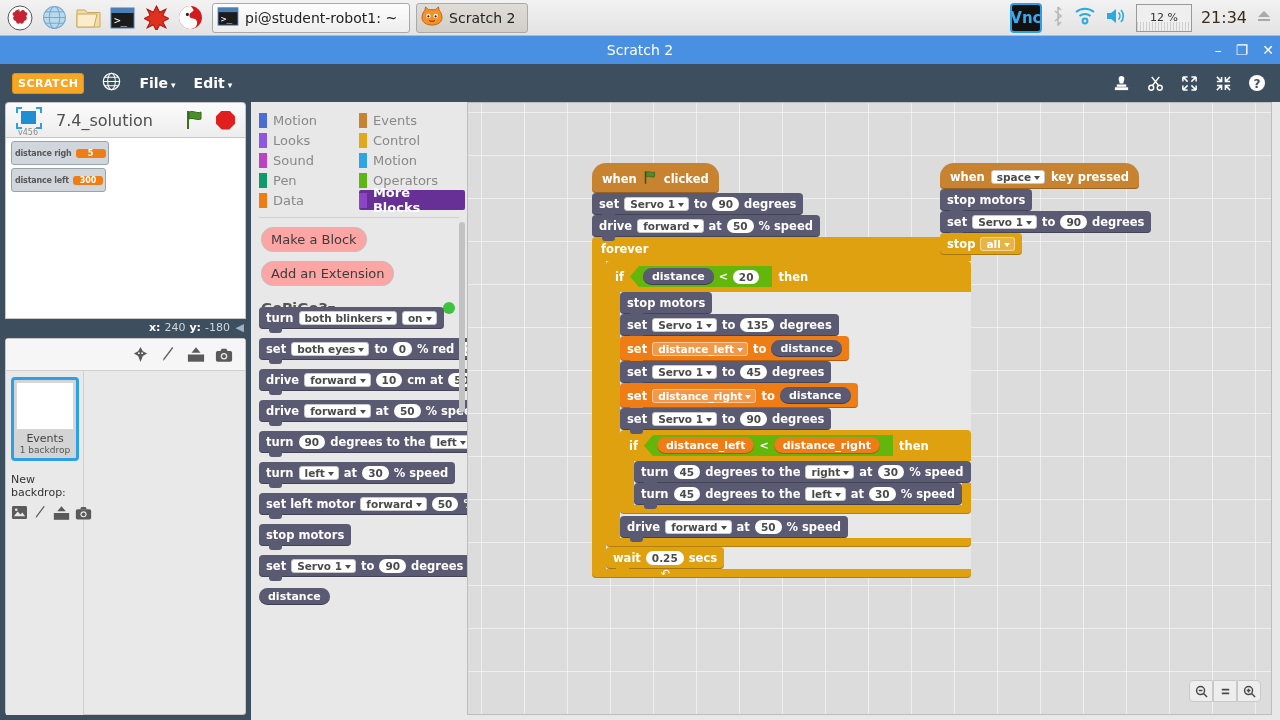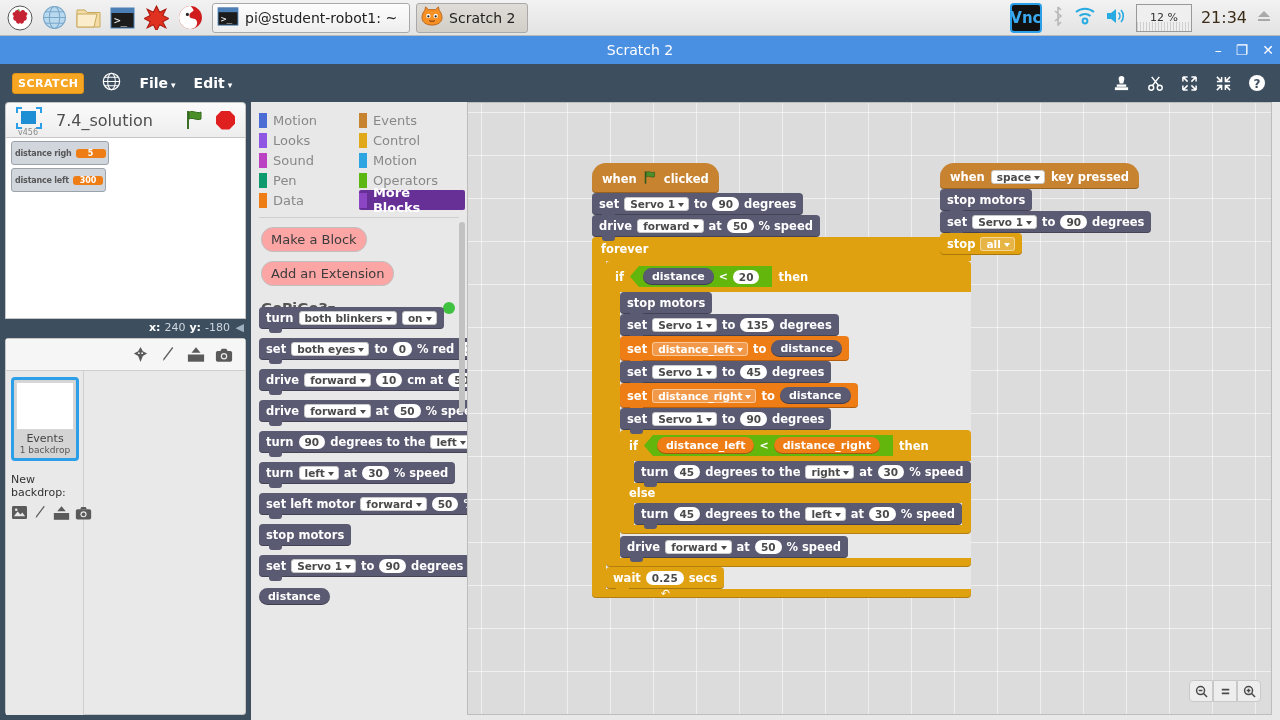--- a/index.html
+++ b/index.html
@@ -759,23 +759,20 @@
                       <div class="blk more notch">
                         <span>turn</span>
                         <span class="numfield">45</span>
                         <span>degrees to the</span>
                         <span class="dropdown light">right</span>
                         <span>at</span>
                         <span class="numfield">30</span>
                         <span>% speed</span>
                       </div>
                     </div>
-                    <div class="chead" style="padding:3px 9px;">
-                      <span>else</span>
-                    </div>
                     <div class="cbody">
                       <div class="blk more notch">
                         <span>turn</span>
                         <span class="numfield">45</span>
                         <span>degrees to the</span>
                         <span class="dropdown light">left</span>
                         <span>at</span>
                         <span class="numfield">30</span>
                         <span>% speed</span>
                       </div>

